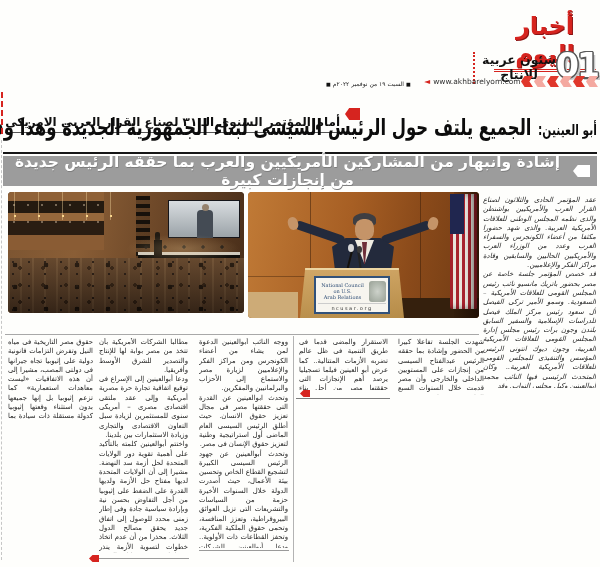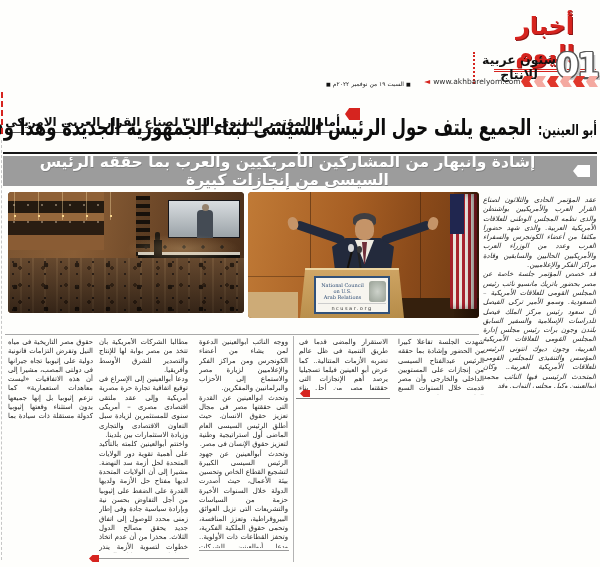--- a/index.html
+++ b/index.html
@@ -211,21 +211,21 @@
     <span class="kicker-flag"></span>
     <span class="kicker-text">أمام المؤتمر السنوى الـ ٣١ لصناع القرار العربى الامريكى</span>
   </div>
   <div class="headline">
     <span class="lead">أبو العينين:</span>
     <span class="main">الجميع يلتف حول الرئيس السيسى لبناء الجمهورية الجديدة وهذا وقت الاستثمار فى مصر</span>
   </div>
   <div class="rule-black"></div>
   <div class="graybar">
     <span class="graybar-flag"></span>
-    <span class="graybar-text">إشادة وانبهار من المشاركين الأمريكيين والعرب بما حققه الرئيس السيسى من إنجازات كبيرة</span>
+    <span class="graybar-text">إشادة وانبهار من المشاركين الأمريكيين والعرب بما حققه الرئيس جديدة من إنجازات كبيرة</span>
   </div>
 
   <div class="photoL">
     <div class="lp-wall"></div>
     <div class="lp-balcony"></div>
     <div class="lp-balcony-people"></div>
     <div class="lp-lights"></div>
     <div class="lp-ladder"></div>
     <div class="lp-screen">
       <div class="lp-screen-fig"></div>

